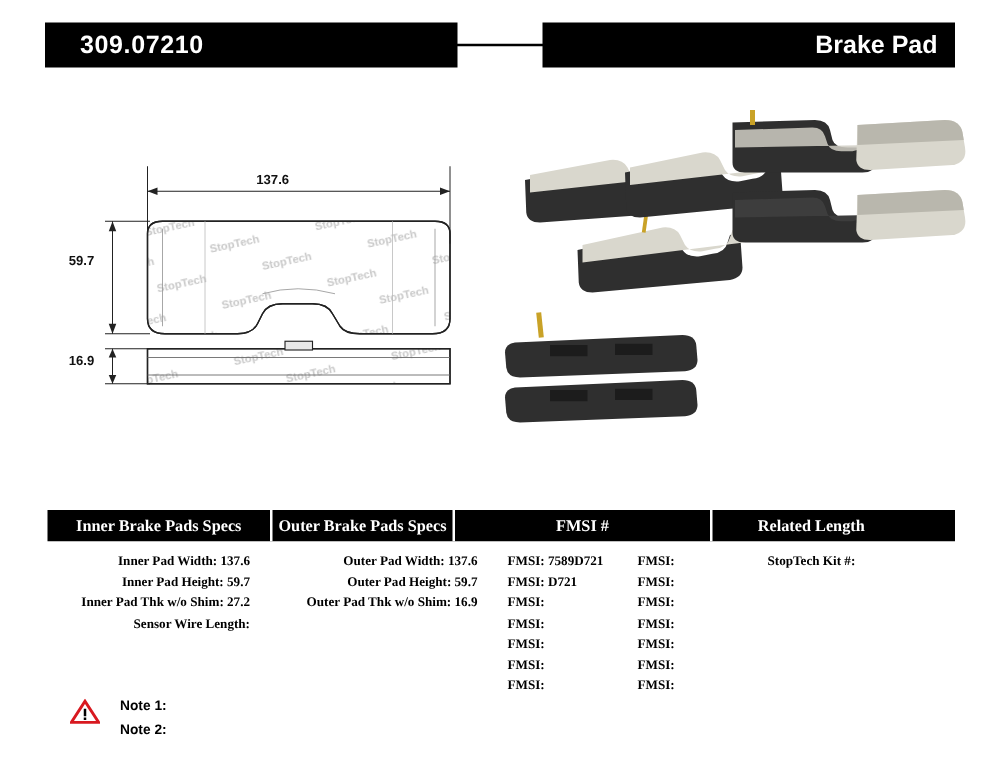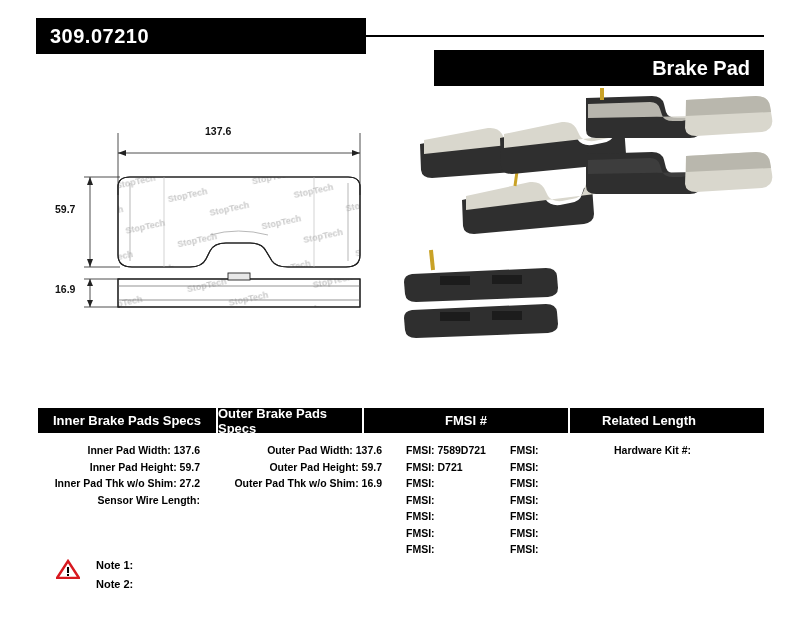--- a/index.html
+++ b/index.html
@@ -28,32 +28,31 @@
     width: 330px; height: 36px;
     background: #000;
     color: #fff;
     display: flex;
     align-items: center;
   }
   .part-number {
     font-size: 20px;
     font-weight: bold;
     letter-spacing: 0.5px;
-    padding-left: 14px;
+    padding-left: 28px;
   }
   .header-bar-right {
     position: absolute;
     right: 0; top: 0;
     width: 330px; height: 36px;
     background: #000;
     color: #fff;
     display: flex;
     align-items: center;
     justify-content: flex-end;
-    margin-top: 32px;
   }
   .product-type {
     font-size: 20px;
     font-weight: bold;
     padding-right: 14px;
   }
   .header-rule {
     position: absolute;
     left: 0; top: 17px;
     width: 728px;
@@ -68,39 +67,40 @@
     top: 115px;
     width: 340px;
     height: 220px;
   }
   .dim-label {
     position: absolute;
     font-size: 10.5px;
     font-weight: bold;
     color: #111;
   }
-  .dim-width { left: 145px; top: 10px; }
+  .dim-width { left: 145px; top: 23px; }
   .dim-height { left: -5px; top: 88px; }
   .dim-thk { left: -5px; top: 168px; }
 
   
   .photos {
     position: absolute;
     left: 400px;
     top: 82px;
     width: 380px;
     height: 260px;
   }
 
   
   .specs {
     position: absolute;
     left: 38px;
     top: 408px;
     width: 726px;
+    font-family: Liberation Serif, serif;
   }
   .specs-head {
     display: flex;
     width: 726px;
     background: #000;
     color: #fff;
     height: 25px;
   }
   .specs-head .cell {
     display: flex;
@@ -360,21 +360,21 @@
         <span class="fmsi-left">FMSI:</span>
         <span class="fmsi-right">FMSI:</span>
       </div>
       <div class="fmsi-row">
         <span class="fmsi-left">FMSI:</span>
         <span class="fmsi-right">FMSI:</span>
       </div>
     </div>
 
     <div class="col-related">
-      <div class="spec-row">Hardware Kit #:</div>
+      <div class="spec-row">StopTech Kit #:</div>
     </div>
   </div>
 </div>
 
 <div class="notes">
   <span class="warn-icon">
     <svg width="24" height="20" viewBox="0 0 24 20">
       <polygon points="12,2 23,19 1,19" fill="#ffffff" stroke="#d81920" stroke-width="2.4"></polygon>
       <rect x="11" y="8" width="2" height="6" fill="#000"></rect>
       <rect x="11" y="15" width="2" height="2" fill="#000"></rect>

